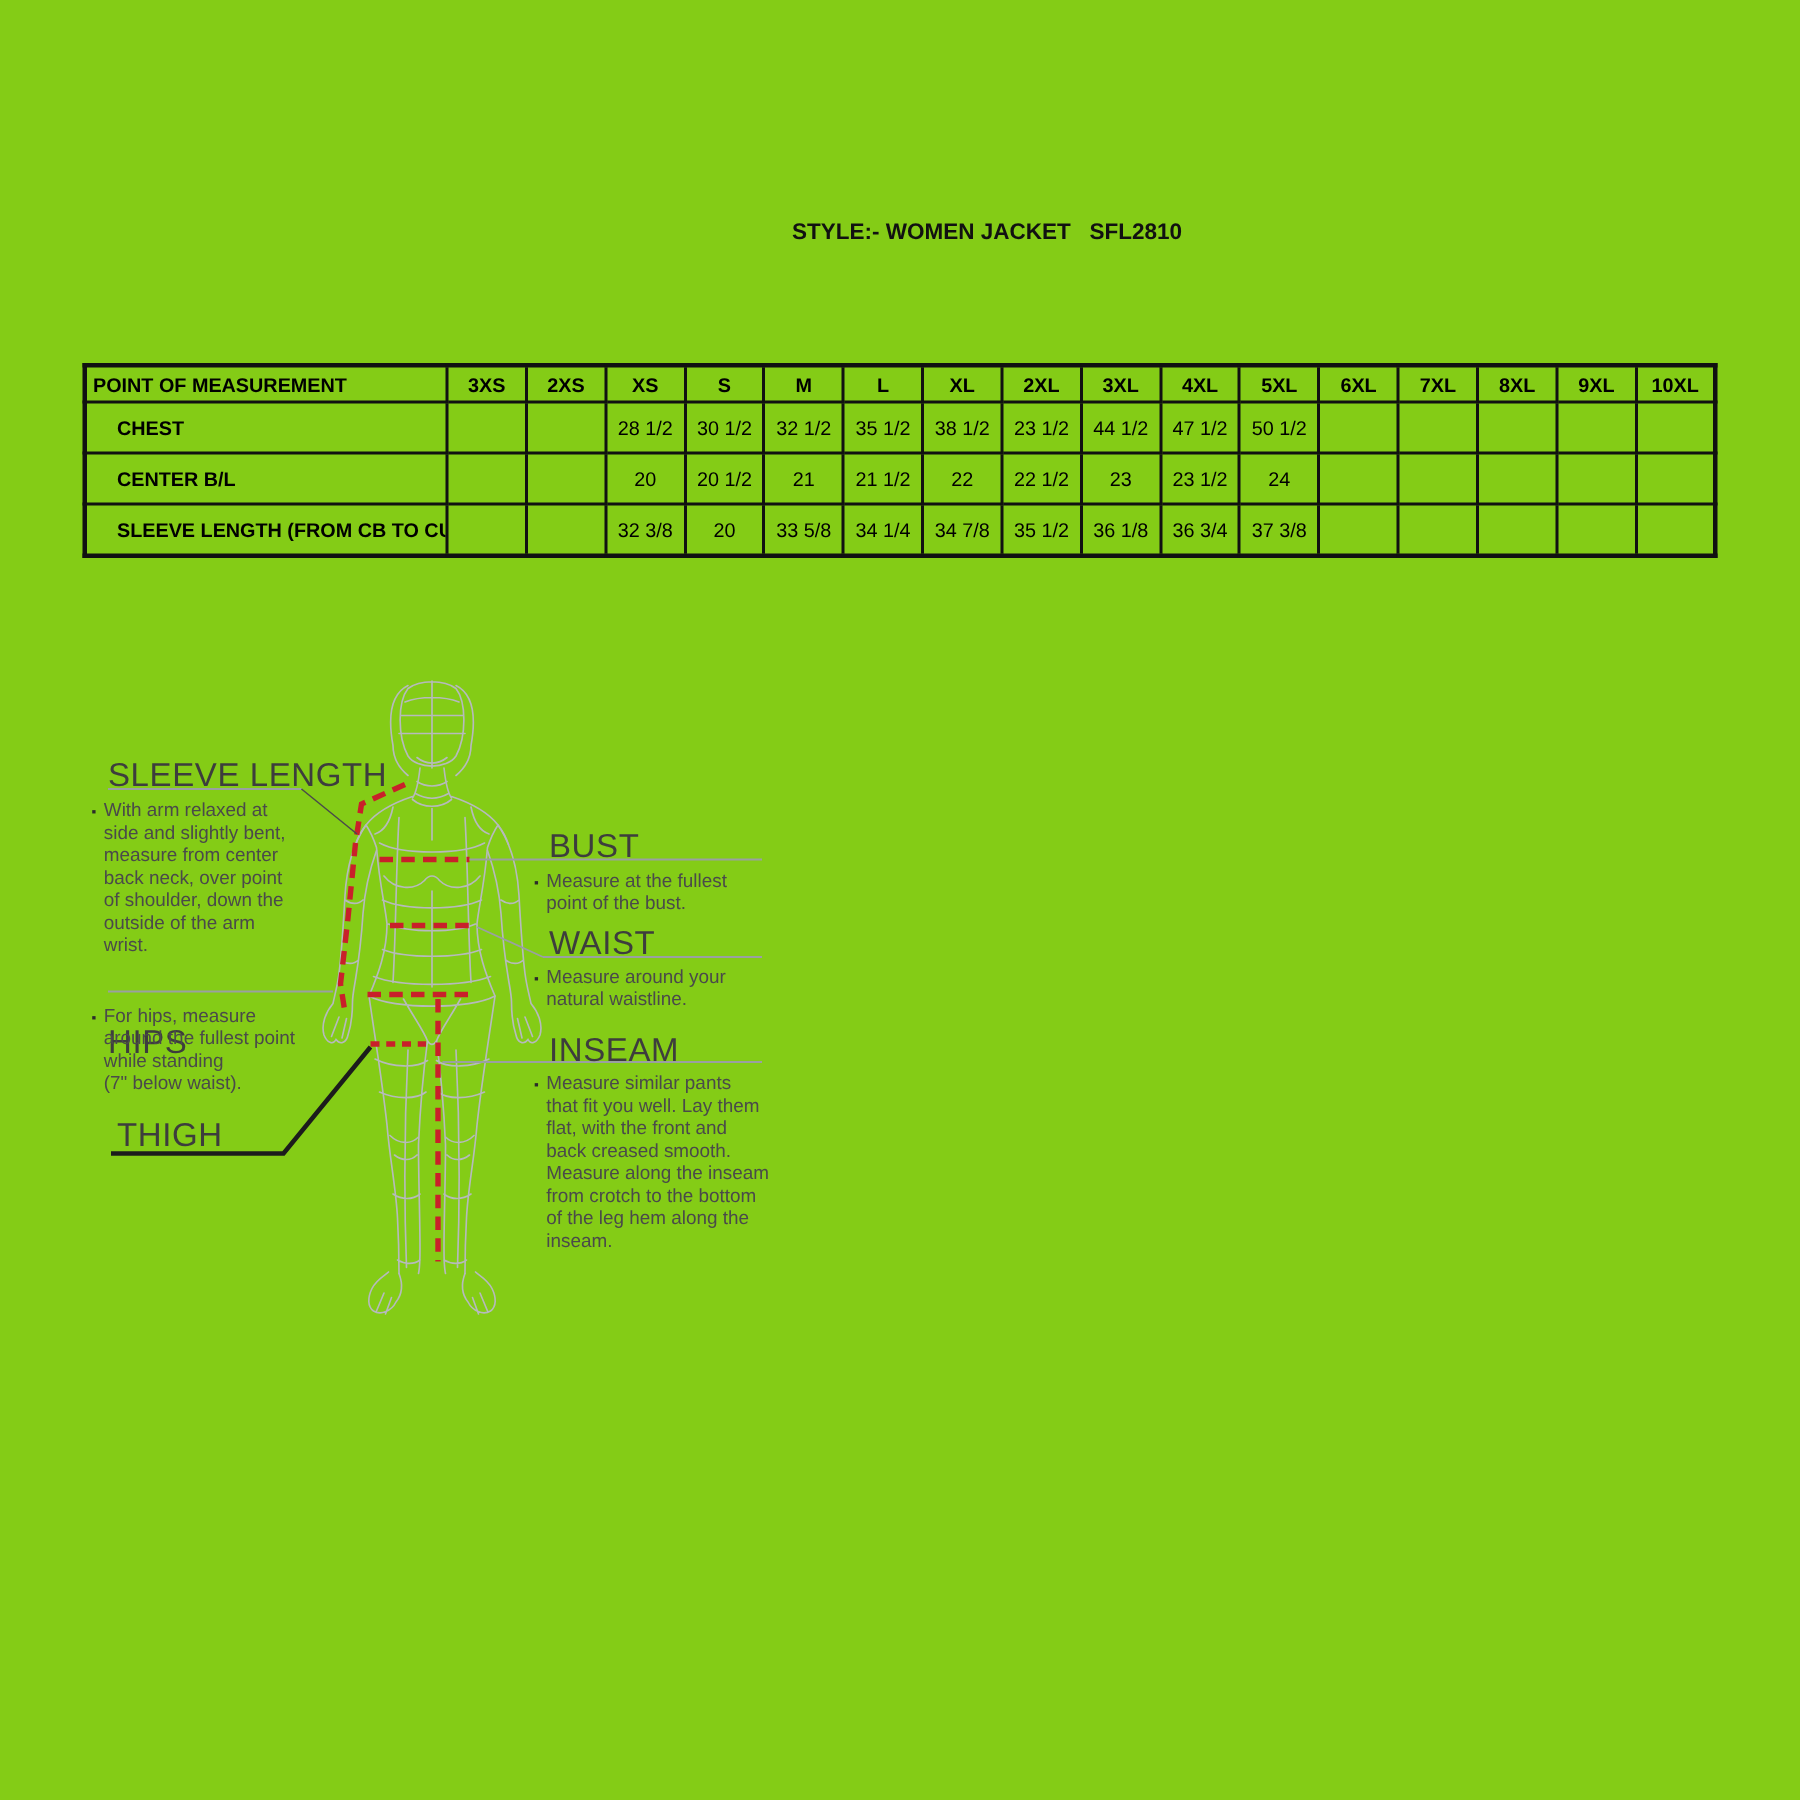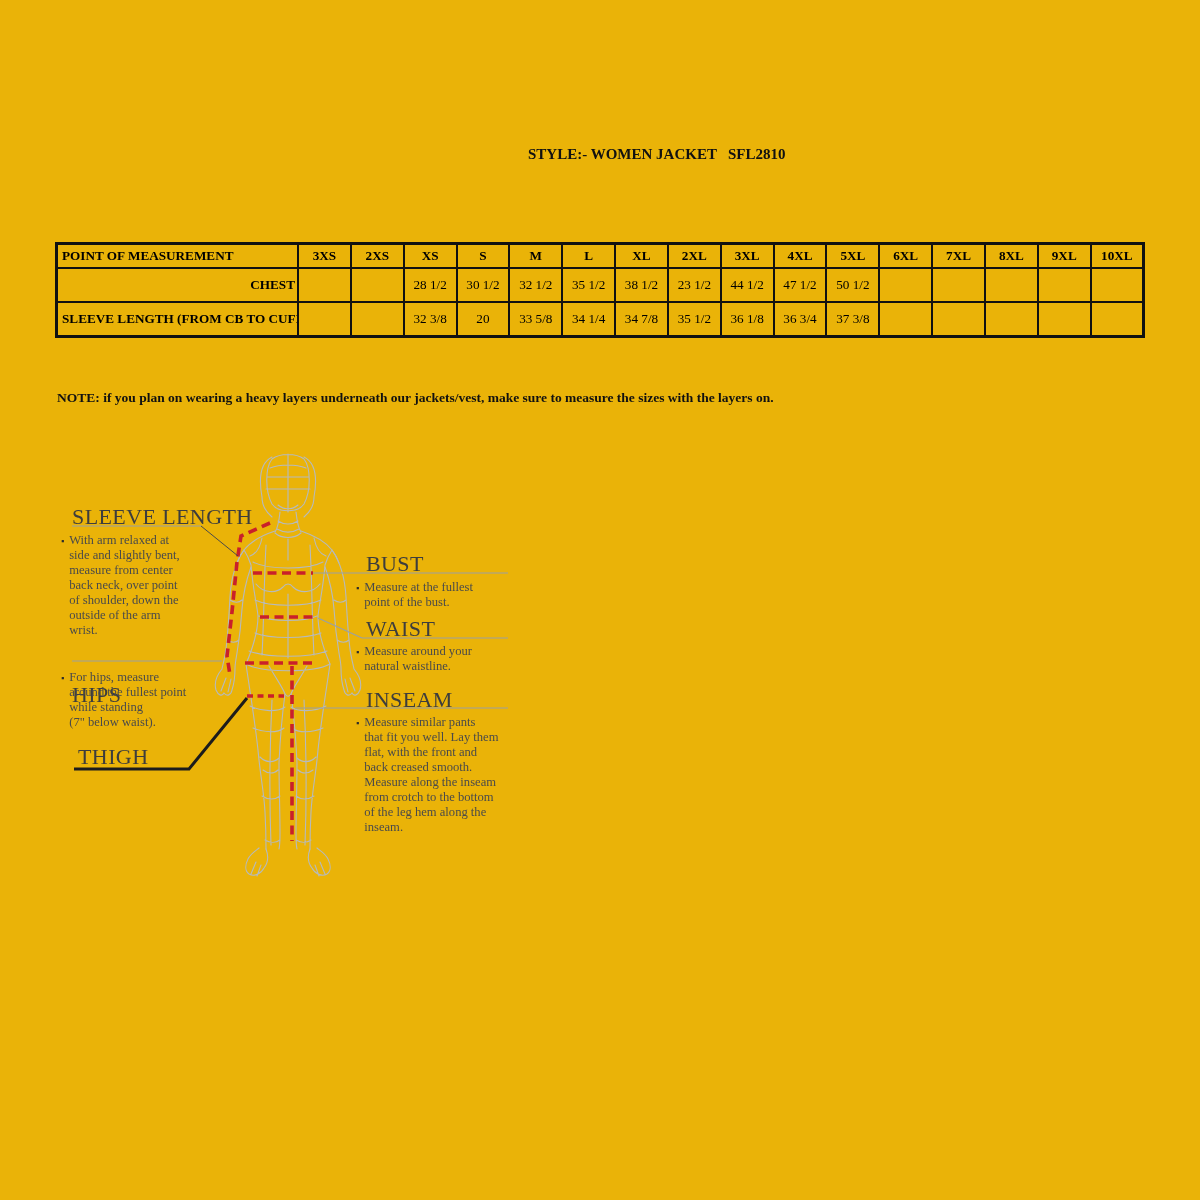--- a/index.html
+++ b/index.html
@@ -1,30 +1,30 @@
 <!DOCTYPE html>
 <html><head>
 <meta charset="utf-8">
 <style>
   html,body{margin:0;padding:0;background:#ffffff;}
-  .page{position:relative;width:1200px;height:1200px;background:#eab308;
-        font-family:Liberation Serif, serif;color:#000;overflow:hidden;}
+  .page{position:relative;width:1200px;height:1200px;background:#84cc16;
+        font-family:Liberation Sans, sans-serif;color:#000;overflow:hidden;}
 
   .title{position:absolute;left:528px;top:146px;font-size:15px;font-weight:bold;
          white-space:pre;color:#111;}
 
   
   .size-table{position:absolute;left:55px;top:242px;width:1090px;
               border-collapse:collapse;table-layout:fixed;border:3px solid #111;}
   .size-table th,.size-table td{border:2px solid #111;font-size:13.2px;
               text-align:center;vertical-align:middle;padding:0 2px;overflow:hidden;}
   .size-table th{height:22px;font-weight:bold;margin-top:23px;}
   .size-table td{height:32px;font-weight:normal;}
   .size-table th:first-child{width:233px;text-align:left;padding-left:4px;}
-  .size-table td.rowlabel{text-align:right;padding-left:4px;font-weight:bold;white-space:nowrap;}
+  .size-table td.rowlabel{text-align:left;padding-left:20px;font-weight:bold;white-space:nowrap;}
 
   .note{position:absolute;left:57px;top:390px;font-size:13.5px;font-weight:bold;color:#111;}
 
   
   .dg-heading{position:absolute;font-size:22px;letter-spacing:.4px;color:#3d3d3d;
               white-space:pre;}
   .dg-desc{position:absolute;display:flex;align-items:flex-start;gap:5px;}
   .dg-desc .bullet{font-size:9px;line-height:15px;color:#2b2b2b;margin-top:1px;}
   .dg-desc .desc-text{font-size:12.6px;line-height:15px;color:#4a4a4a;white-space:pre;}
 
@@ -73,20 +73,39 @@
           <td>44 1/2</td>
           <td>47 1/2</td>
           <td>50 1/2</td>
           <td></td>
           <td></td>
           <td></td>
           <td></td>
           <td></td>
         </tr>
         <tr>
+          <td class="rowlabel">CENTER B/L</td>
+          <td></td>
+          <td></td>
+          <td>20</td>
+          <td>20 1/2</td>
+          <td>21</td>
+          <td>21 1/2</td>
+          <td>22</td>
+          <td>22 1/2</td>
+          <td>23</td>
+          <td>23 1/2</td>
+          <td>24</td>
+          <td></td>
+          <td></td>
+          <td></td>
+          <td></td>
+          <td></td>
+        </tr>
+        <tr>
           <td class="rowlabel">SLEEVE LENGTH (FROM CB TO CUFF)</td>
           <td></td>
           <td></td>
           <td>32 3/8</td>
           <td>20</td>
           <td>33 5/8</td>
           <td>34 1/4</td>
           <td>34 7/8</td>
           <td>35 1/2</td>
           <td>36 1/8</td>
@@ -94,21 +113,20 @@
           <td>37 3/8</td>
           <td></td>
           <td></td>
           <td></td>
           <td></td>
           <td></td>
         </tr>
       </tbody>
   </table>
 
-  <div class="note">NOTE: if you plan on wearing a heavy layers underneath our jackets/vest, make sure to measure the sizes with the layers on.</div>
 
   <svg width="600" height="900" viewBox="0 0 600 900">
 
     <g stroke="#b6babc" stroke-width="1.1" fill="none" stroke-linecap="round">
       <path d="M272,459 C280,453 296,453 304,459 C311,468 311,491 304,504 C298,513 278,513 272,504 C265,491 265,468 272,459
         M272,457 C262,462 258,475 262,497 C262,506 266,512 272,517
         M304,457 C314,462 318,475 314,497 C314,506 310,512 304,517
         M288,454 L288,512 M267,477 L309,477 M266,489 L310,489
         M270,468 C280,464 296,464 306,468 M278,505 C284,510 292,510 298,505"></path>
       <path d="M280,512 C279,521 278,528 275,532 M296,512 C297,521 298,528 301,532

